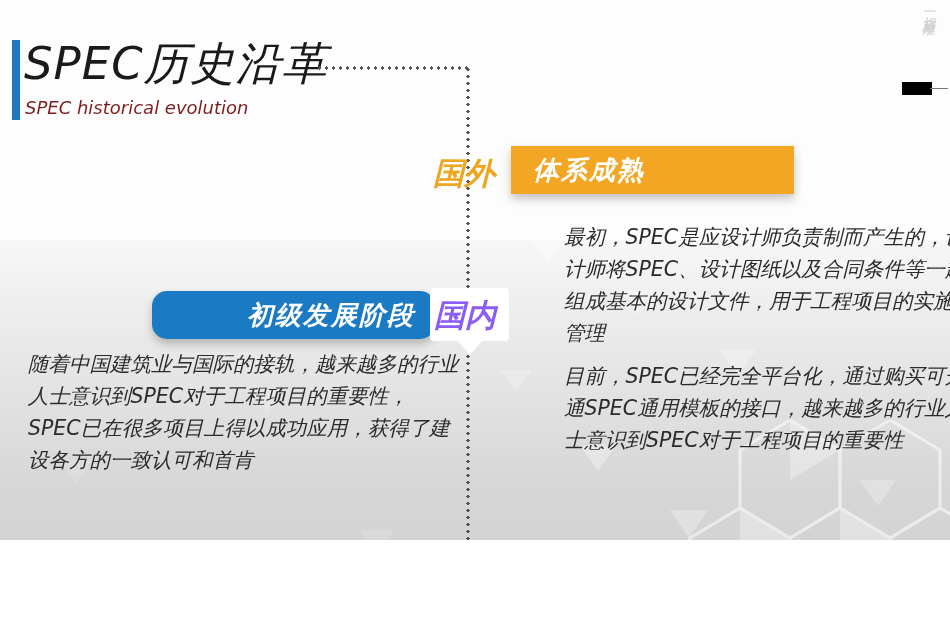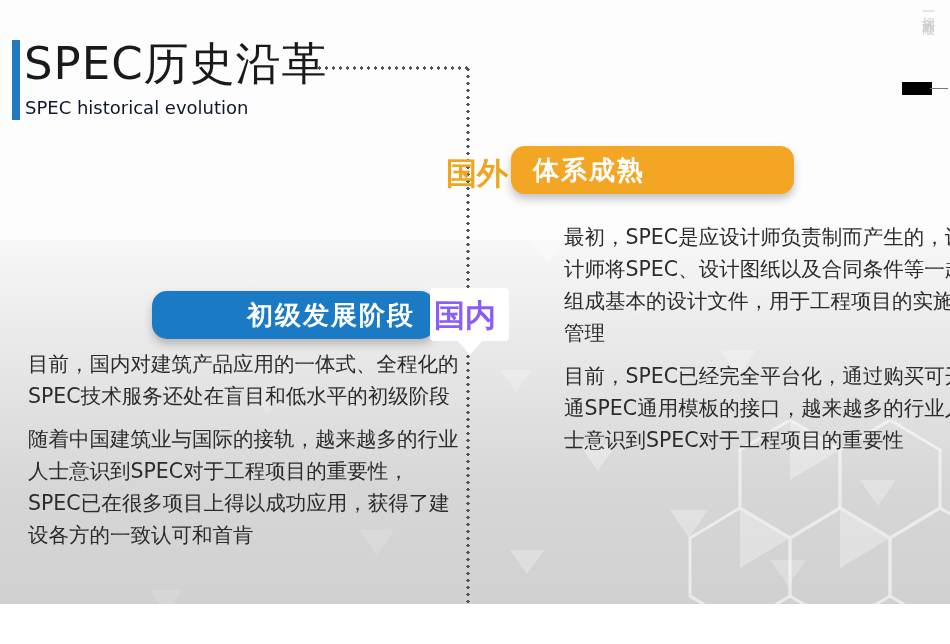--- a/index.html
+++ b/index.html
@@ -10,23 +10,24 @@
     width: 950px;
     height: 644px;
     overflow: hidden;
     font-family: "DejaVu Sans", "Liberation Sans", sans-serif;
     background: #ffffff;
   }
 
   #slide {
     position: relative;
     width: 950px;
-    height: 604px;
+    height: 540px;
     overflow: hidden;
     background: #ffffff;
+    font-style: italic;
   }
 
   
   .bg-top {
     position: absolute;
     left: 0; top: 0;
     width: 950px; height: 250px;
     background: #fdfdfd;
   }
   .bg-gray {
@@ -72,21 +73,21 @@
     color: #1a1a1a;
     letter-spacing: 1px;
     font-weight: 400;
     white-space: nowrap;
   }
   .title-en {
     position: absolute;
     left: 25px; top: 96px;
     font-size: 18px;
     line-height: 24px;
-    color: #0f172a;
+    color: #7f1d1d;
     white-space: nowrap;
   }
 
   
   .corner-slogan {
     position: absolute;
     right: 14px; top: 4px;
     writing-mode: vertical-rl;
     text-orientation: upright;
     font-size: 13px;
@@ -136,28 +137,27 @@
 
   
   .tag-overseas {
     position: absolute;
     left: 433px; top: 153px;
     font-size: 31px;
     line-height: 40px;
     font-weight: 700;
     color: #eda61e;
     white-space: nowrap;
-    margin-left: 13px;
   }
   .bar-orange {
     position: absolute;
     left: 511px; top: 146px;
     width: 283px; height: 48px;
     background: #f3a623;
-    border-radius: 14px;
+    border-radius: 0;
     box-shadow: 0 5px 9px rgba(60,60,60,.30);
   }
   .bar-orange-label {
     position: absolute;
     left: 22px; top: 7px;
     font-size: 26px;
     line-height: 34px;
     font-weight: 700;
     color: #ffffff;
     letter-spacing: 2px;
@@ -294,21 +294,20 @@
   </div>
 
   <div class="bar-blue">
     <div class="bar-blue-label">初级发展阶段</div>
   </div>
   <div class="tag-domestic-box"></div>
   <div class="tag-domestic">国内</div>
   <div class="tag-domestic-notch"></div>
 
   <div class="col col-left">
-    <p class="para">目前，国内对建筑产品应用的一体式、全程化的SPEC技术服务还处在盲目和低水平的初级阶段</p>
     <p class="para">随着中国建筑业与国际的接轨，越来越多的行业人士意识到SPEC对于工程项目的重要性，SPEC已在很多项目上得以成功应用，获得了建设各方的一致认可和首肯</p>
   </div>
 
   <div class="col col-right">
     <p class="para">最初，SPEC是应设计师负责制而产生的，设计师将SPEC、设计图纸以及合同条件等一起组成基本的设计文件，用于工程项目的实施与管理</p>
     <p class="para">目前，SPEC已经完全平台化，通过购买可开通SPEC通用模板的接口，越来越多的行业人士意识到SPEC对于工程项目的重要性</p>
   </div>
 
 </div>
 

